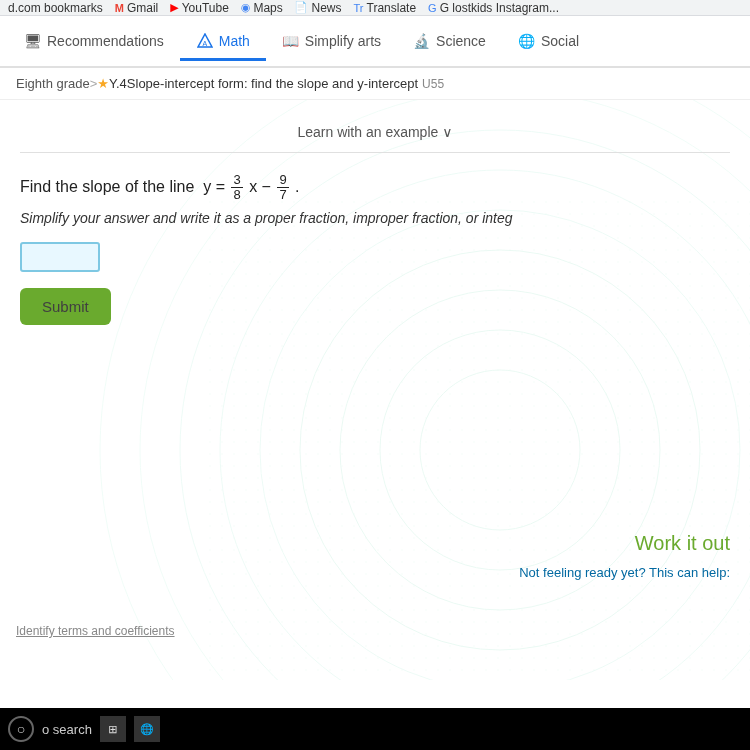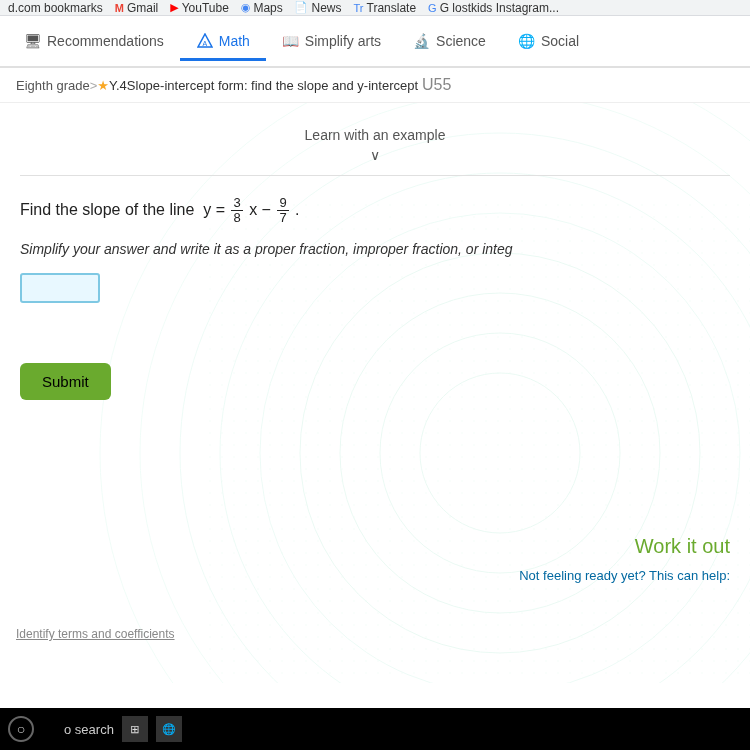--- a/index.html
+++ b/index.html
@@ -82,21 +82,21 @@
       border-bottom: 1px solid #eee;
     }
     .breadcrumb-chevron { color: #aaa; }
     .breadcrumb-star { color: #f9a825; }
     .breadcrumb-skill {
       color: #333;
       font-weight: 500;
     }
     .breadcrumb-code {
       color: #888;
-      font-size: 16px;
+      font-size: 12px;
       margin-left: 4px;
     }
 
     
     .main-content {
       padding: 16px 20px;
       position: relative;
     }
 
     
@@ -106,28 +106,27 @@
       border-bottom: 1px solid #e0e0e0;
       margin-bottom: 20px;
     }
     .learn-example-link {
       color: #555;
       font-size: 14px;
       cursor: pointer;
       display: inline-flex;
       align-items: center;
       gap: 4px;
-      flex-direction: column;
     }
 
     
     .question-text {
       font-size: 16px;
       color: #222;
-      margin-bottom: 14px;
+      margin-bottom: 6px;
       line-height: 1.5;
     }
     .fraction {
       display: inline-flex;
       flex-direction: column;
       align-items: center;
       vertical-align: middle;
       font-size: 13px;
       line-height: 1.1;
       margin: 0 2px;
@@ -153,28 +152,27 @@
       font-size: 14px;
       outline: none;
       background: #e8f8ff;
       display: block;
       margin-bottom: 16px;
     }
 
     
     .submit-btn {
       background: #6aaa2e;
-      color: #000000;
+      color: #404040;
       border: none;
       border-radius: 6px;
       padding: 10px 22px;
       font-size: 15px;
       cursor: pointer;
       font-weight: 500;
-      margin-top: 44px;
     }
 
     
     .bg-pattern {
       position: absolute;
       top: 0;
       left: 0;
       right: 0;
       bottom: 0;
       pointer-events: none;
@@ -393,20 +391,20 @@
   </div>
 
   <div class="identify-terms">Identify terms and coefficients</div>
 
 </div>
 
 <div class="taskbar">
   <div class="taskbar-circle">
     <span style="color:#ccc;font-size:14px;">○</span>
   </div>
-  <span style="color:#ccc;font-size:13px;cursor:pointer;margin-left:22px;">o search</span>
+  <span style="color:#ccc;font-size:13px;cursor:pointer;">o search</span>
   <div class="taskbar-icon">
     <span>⊞</span>
   </div>
   <div class="taskbar-icon">
     <span style="color:#5af;">🌐</span>
   </div>
 </div>
 
 </body></html>

